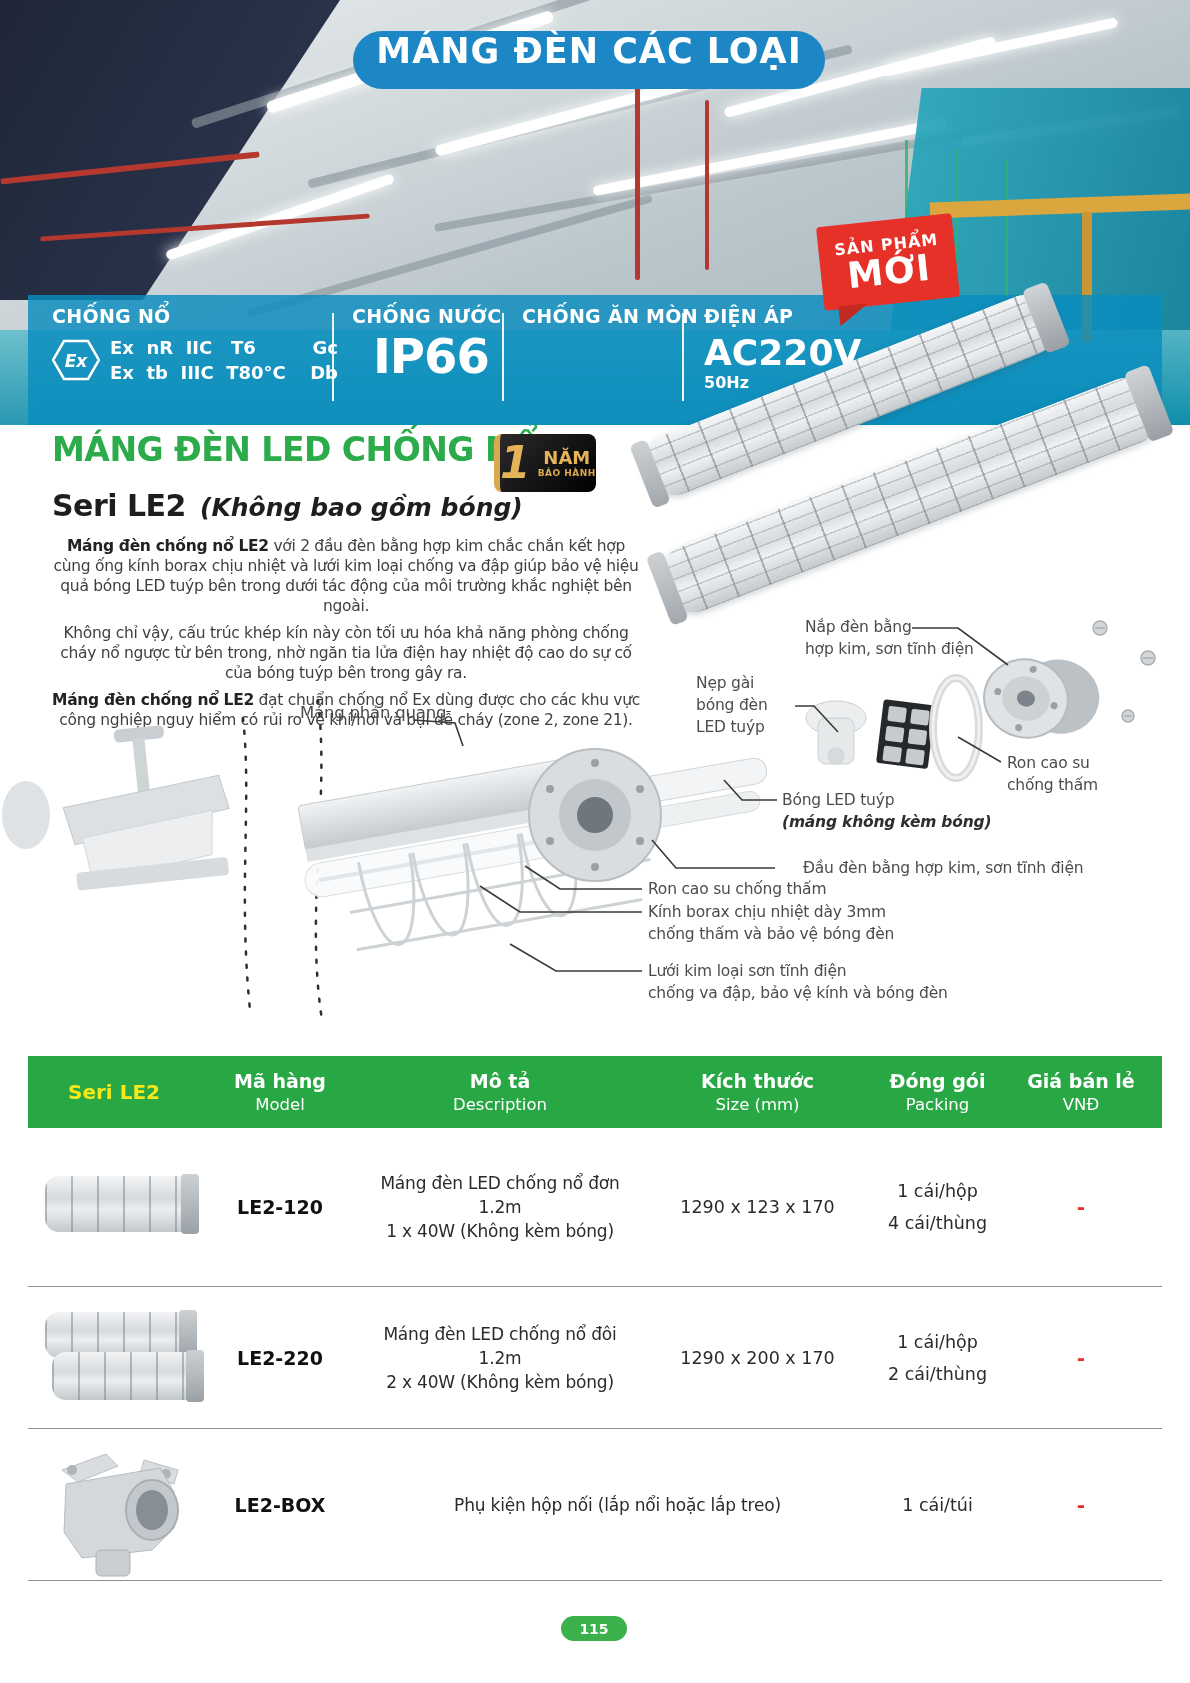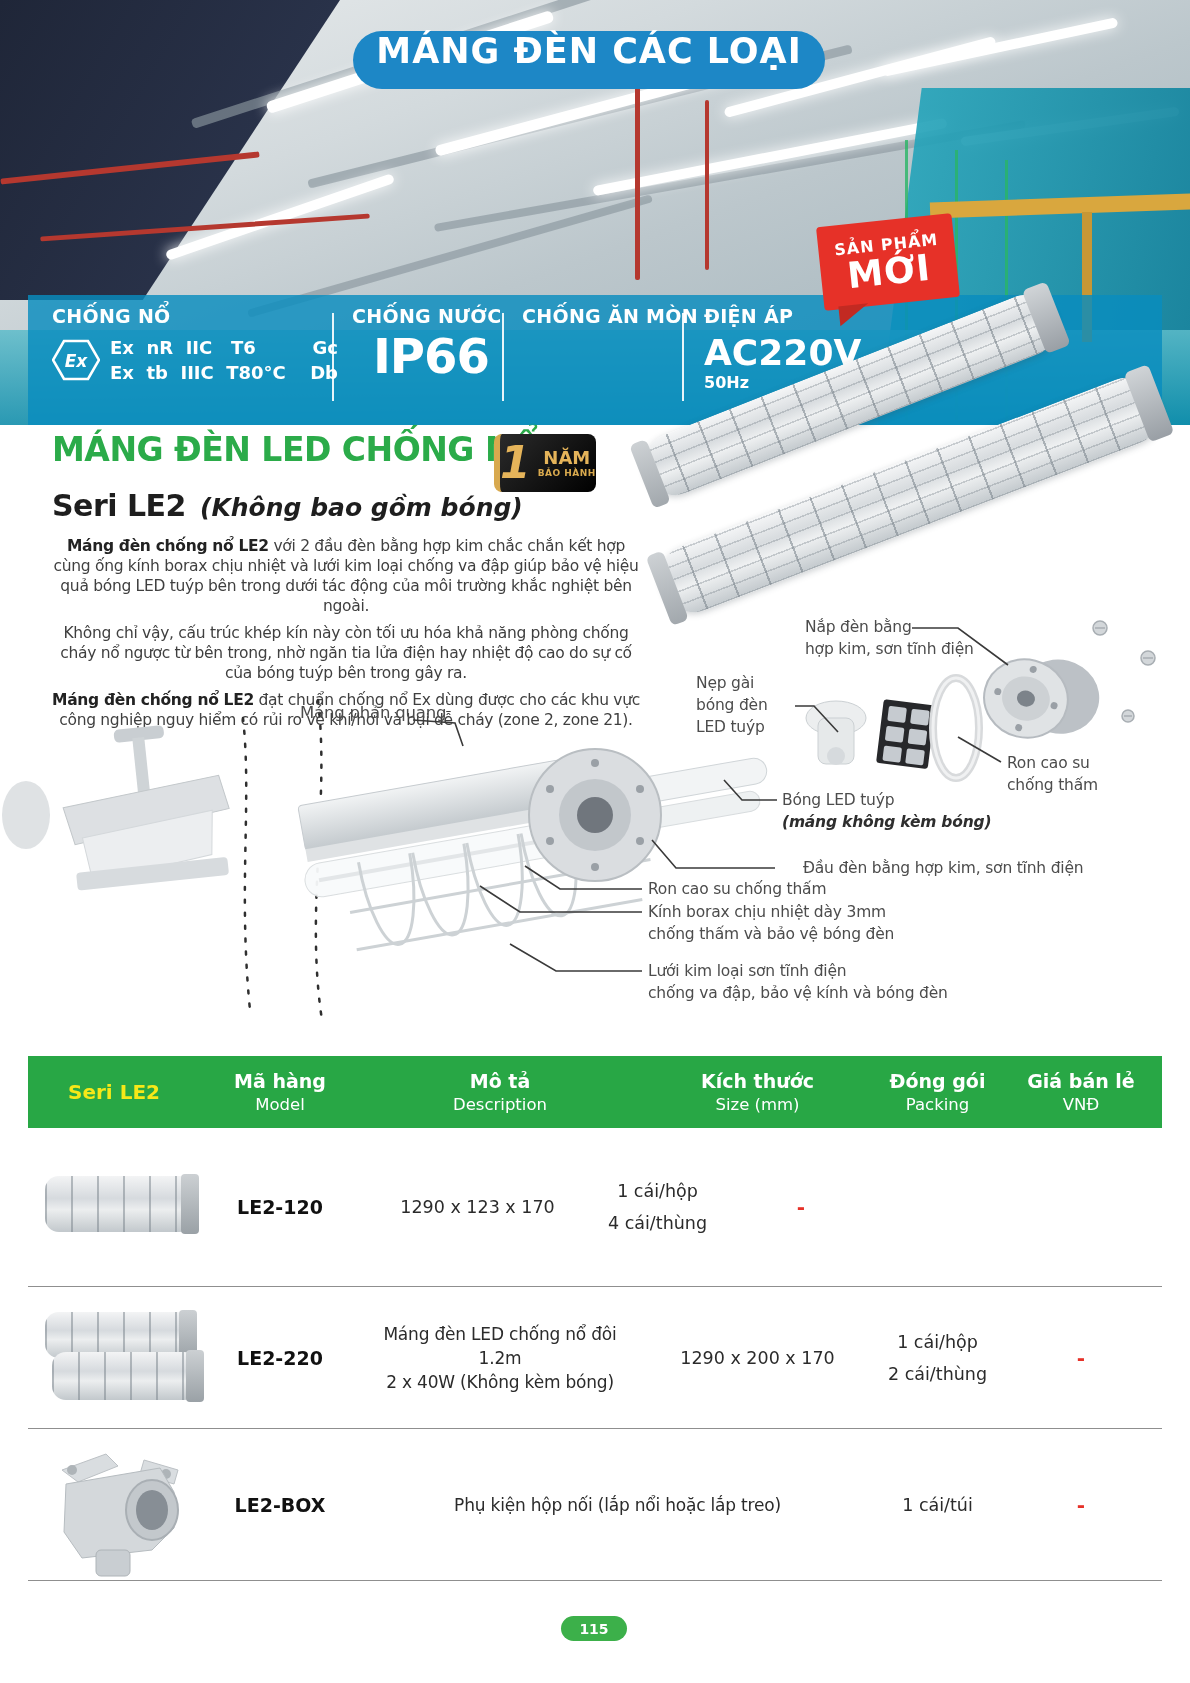--- a/index.html
+++ b/index.html
@@ -382,20 +382,24 @@
       <span class="en">VNĐ</span>
     </div>
   </div>
 
   <div class="minitube" style="left:45px;top:1176px;width:148px;height:56px;"></div>
   <div class="trow" style="top:1128px;height:158px;">
     <div class="td c1"></div>
     <div class="td c2">
         <span class="model">LE2-120</span>
       </div>
+    <div class="td c3">
+      <span class="desc">Máng đèn LED chống nổ đơn 1.2m</span>
+      <span class="desc">1 x 40W (Không kèm bóng)</span>
+    </div>
     <div class="td c4">
         <span class="size">1290 x 123 x 170</span>
       </div>
     <div class="td c5">
       <span class="pack">1 cái/hộp</span>
       <span class="pack">4 cái/thùng</span>
     </div>
     <div class="td c6">
         <span class="price">-</span>
       </div>

